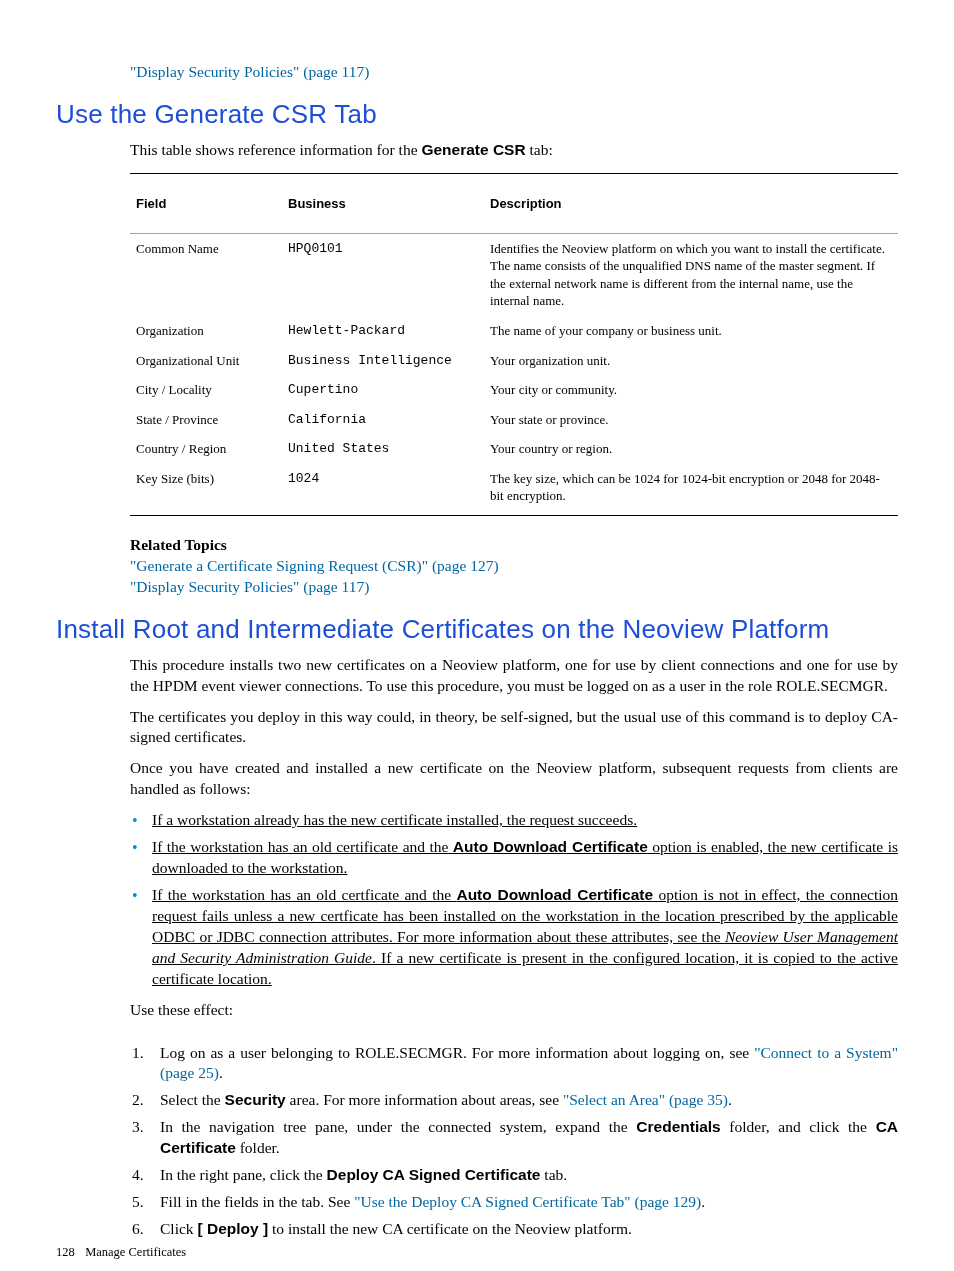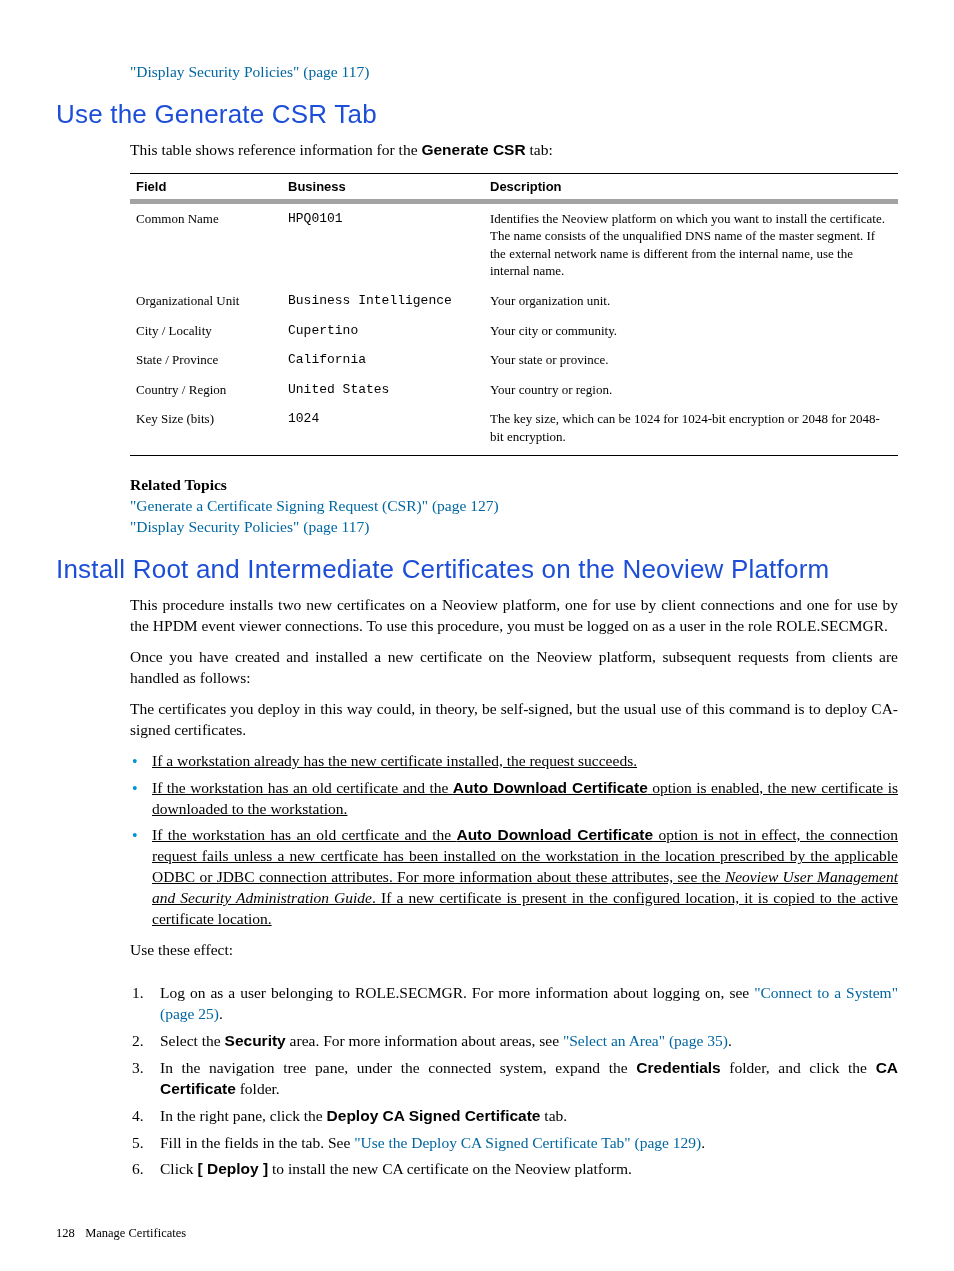--- a/index.html
+++ b/index.html
@@ -47,22 +47,22 @@
     width: 100%;
     border-collapse: collapse;
     margin-top: 12px;
   }
   table.ref th {
     font-family: Arial, Helvetica, sans-serif;
     font-weight: bold;
     font-size: 13px;
     text-align: left;
     border-top: 1px solid #000;
-    border-bottom: 5px solid #a3a3a3;
-    padding: 5px 6px;
+    border-bottom: 1px solid #a3a3a3;
+    padding: 22px 6px;
   }
   table.ref td {
     font-size: 13px;
     padding: 6px 6px 6px 6px;
     vertical-align: top;
     line-height: 1.35;
   }
   table.ref tbody tr:last-child td {
     border-bottom: 1px solid #000;
     padding-bottom: 10px;
@@ -159,20 +159,25 @@
           <th>Description</th>
         </tr>
       </thead>
       <tbody>
         <tr>
           <td>Common Name</td>
           <td class="mono">HPQ0101</td>
           <td>Identifies the Neoview platform on which you want to install the certificate. The name consists of the unqualified DNS name of the master segment. If the external network name is different from the internal name, use the internal name.</td>
         </tr>
         <tr>
+          <td>Organization</td>
+          <td class="mono">Hewlett-Packard</td>
+          <td>The name of your company or business unit.</td>
+        </tr>
+        <tr>
           <td>Organizational Unit</td>
           <td class="mono">Business Intelligence</td>
           <td>Your organization unit.</td>
         </tr>
         <tr>
           <td>City / Locality</td>
           <td class="mono">Cupertino</td>
           <td>Your city or community.</td>
         </tr>
         <tr>
@@ -195,22 +200,22 @@
 
     <div class="related-h">Related Topics</div>
     <div class="p" style="margin:0;"><a class="link">"Generate a Certificate Signing Request (CSR)" (page 127)</a></div>
     <div class="p" style="margin:0 0 10px 0;"><a class="link">"Display Security Policies" (page 117)</a></div>
   </div>
 
   <h2 class="h2">Install Root and Intermediate Certificates on the Neoview Platform</h2>
 
   <div class="body-indent">
     <div class="p justify">This procedure installs two new certificates on a Neoview platform, one for use by client connections and one for use by the HPDM event viewer connections. To use this procedure, you must be logged on as a user in the role ROLE.SECMGR.</div>
+    <div class="p justify">The certificates you deploy in this way could, in theory, be self-signed, but the usual use of this command is to deploy CA-signed certificates.</div>
     <div class="p justify">Once you have created and installed a new certificate on the Neoview platform, subsequent requests from clients are handled as follows:</div>
-    <div class="p justify">The certificates you deploy in this way could, in theory, be self-signed, but the usual use of this command is to deploy CA-signed certificates.</div>
 
     <ul class="bullets">
       <li><span>If a workstation already has the new certificate installed, the request succeeds.</span></li>
       <li>
         <span>If the workstation has an old certificate and the </span><span class="strong-sans">Auto Download Certificate</span><span> option is enabled, the new certificate is downloaded to the workstation.</span>
       </li>
       <li>
         <span>If the workstation has an old certficate and the </span><span class="strong-sans">Auto Download Certificate</span><span> option is not in effect, the connection request fails unless a new certficate has been installed on the workstation in the location prescribed by the applicable ODBC or JDBC connection attributes. For more information about these attributes, see the </span><span class="italic">Neoview User Management and Security Administration Guide</span><span>. If a new certificate is present in the configured location, it is copied to the active certificate location.</span>
       </li>
     </ul>

